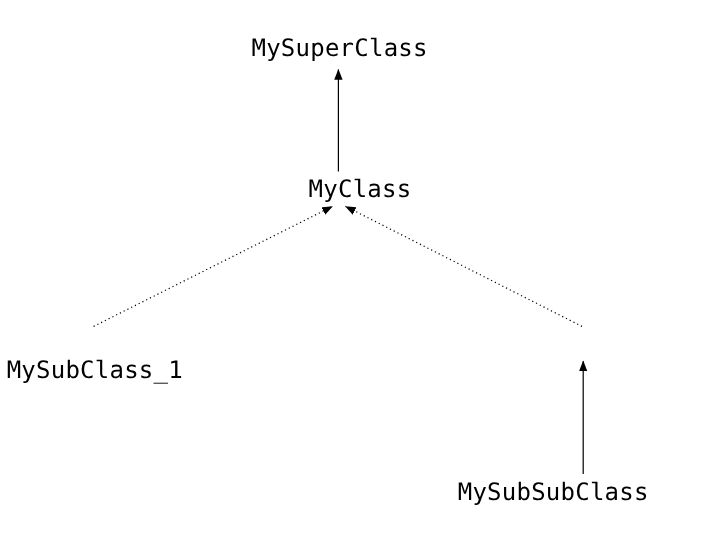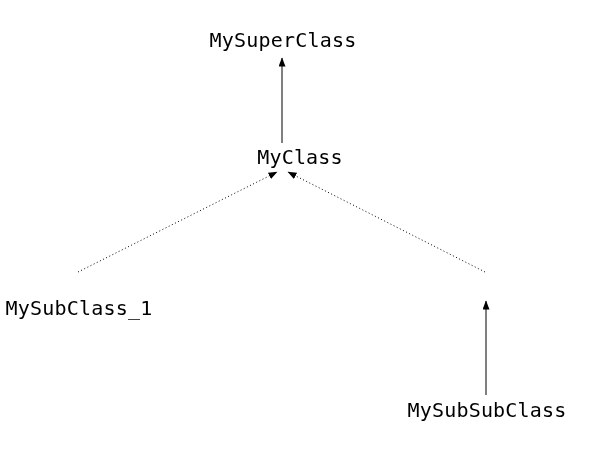--- a/index.html
+++ b/index.html
@@ -28,21 +28,21 @@
     font-size: 20px;
     line-height: 1;
     color: #000000;
     white-space: nowrap;
     letter-spacing: 0.2px;
   }
   .node-mysuperclass  { left: 283px; top: 40px;  }
   .node-myclass       { left: 300px; top: 157px; }
   .node-mysubclass-1  { left: 79px;  top: 288px; margin-top: 20px; }
   .node-mysubclass-2  { left: 487px; top: 288px; }
-  .node-mysubsubclass { left: 487px; top: 410px; }
+  .node-mysubsubclass { left: 461px; top: 410px; }
 </style>
 </head>
 <body>
 
 <div class="canvas">
 
   <svg class="edges-layer" width="600" height="450" viewBox="0 0 600 450" xmlns="http://www.w3.org/2000/svg">
     <defs>
       <marker id="arrow" markerWidth="10" markerHeight="8" refX="8.5" refY="3.5" orient="auto" markerUnits="userSpaceOnUse">
         <path d="M0,0 L9,3.5 L0,7 Z" fill="#000000"></path>

